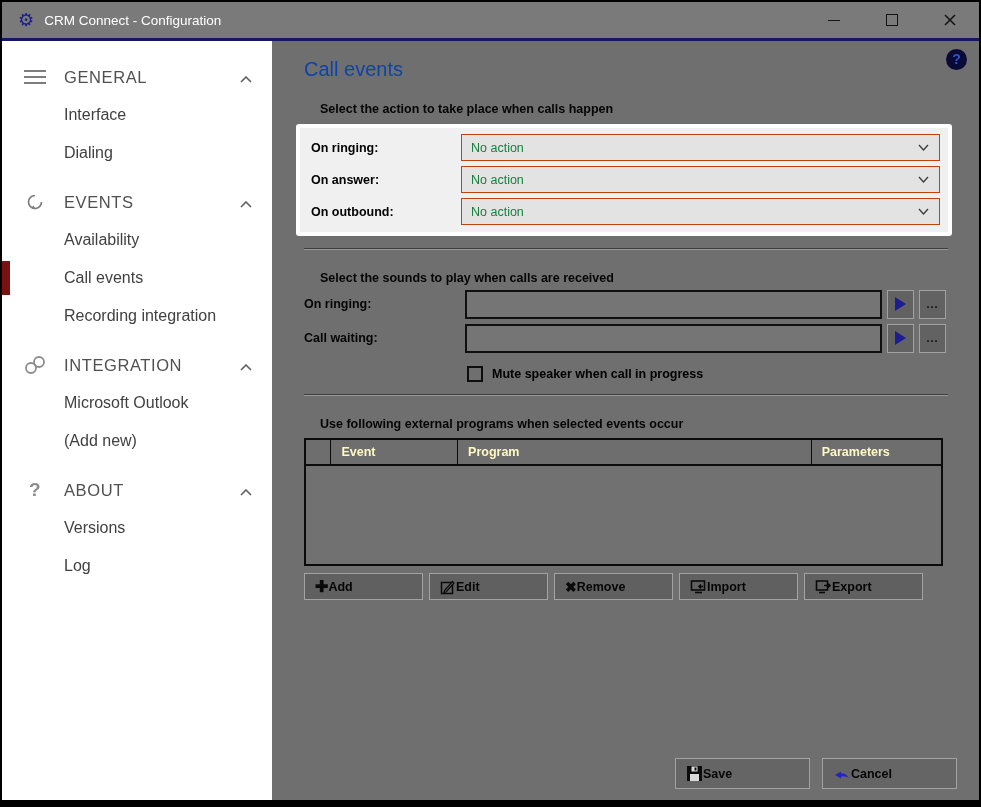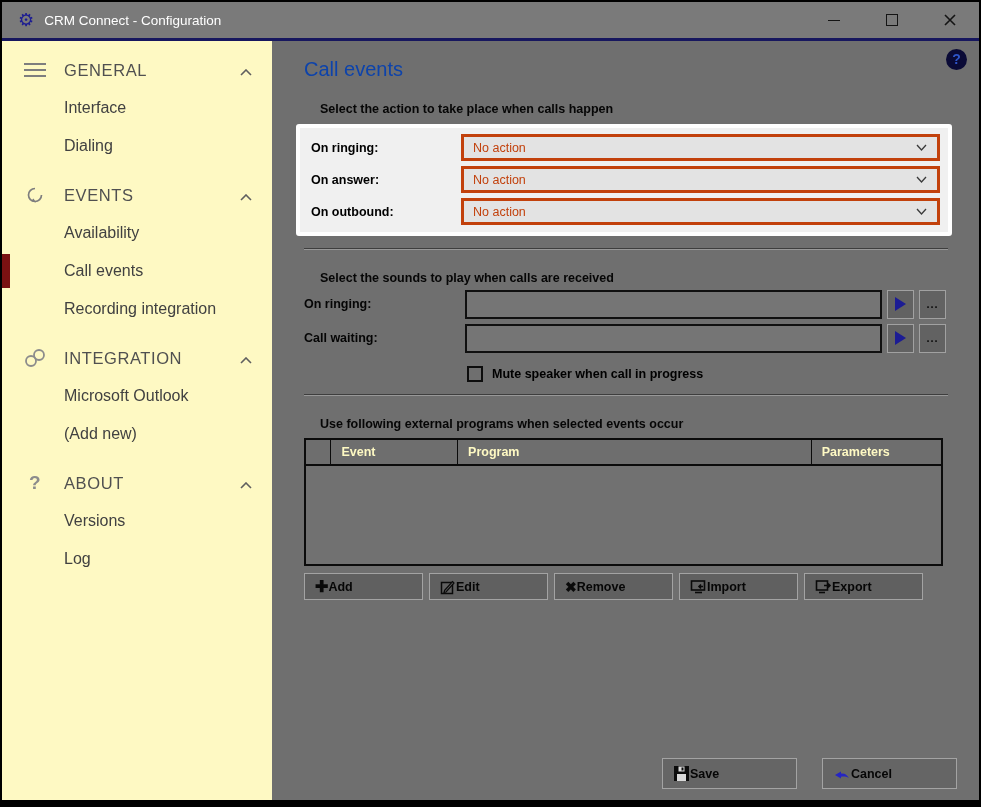--- a/index.html
+++ b/index.html
@@ -23,21 +23,21 @@
   .gear-glyph { color:#1d1d92; font-size:18px; line-height:1; margin-right:10px; }
   .title-text { font-size:13.5px; color:#ffffff; }
   .win-controls { margin-left:auto; display:flex; align-items:center; height:100%; }
   .win-btn { width:58px; height:100%; display:flex; align-items:center; justify-content:center; }
   .min-shape { width:12px; height:0; border-top:1.6px solid #141414; }
   .max-shape { width:12px; height:12px; border:1.6px solid #141414; }
   .accent-line { flex:0 0 3px; background:#17175e; }
   
   .content-row { flex:1; display:flex; min-height:0; }
   
-  .sidebar { flex:0 0 270px; background:#fef9c3; padding-top:10px; }
+  .sidebar { flex:0 0 270px; background:#ffffff; padding-top:17px; }
   .side-section { margin-top:11px; }
   .side-section:first-child { margin-top:0; }
   .side-header {
     height:38px; display:flex; align-items:center;
     padding:0 20px; color:#505050; font-size:16.5px; letter-spacing:0.6px;
     cursor:default;
   }
   .side-header .hicon { width:26px; margin-right:16px; display:flex; align-items:center; justify-content:center; color:#848484; }
   .side-header .chev { margin-left:auto; }
   .side-item {
@@ -63,23 +63,23 @@
   
   .highlight-panel {
     margin:8px 0 0 24px; width:656px;
     background:#f0f0f0; border:4px solid #ffffff; border-radius:3px;
     padding:6px 8px 7px 8px;
   }
   .hrow { display:flex; align-items:center; height:27px; margin-top:5px; }
   .hrow:first-child { margin-top:0; }
   .hrow label { width:153px; font-weight:700; font-size:12.5px; color:#000; padding-left:3px; }
   .combo {
-    flex:1; height:27px; background:#e3e3e3; border:3px solid #c2410c;
+    flex:1; height:27px; background:#e3e3e3; border:1px solid #c2410c;
     display:flex; align-items:center; padding:0 10px 0 9px;
-    font-size:12.5px; color:#c2410c; cursor:default;
+    font-size:12.5px; color:#15803d; cursor:default;
   }
   .combo .cchev { margin-left:auto; display:flex; }
   
   .divider { height:2px; margin:12px 31px 0 32px; border-top:1px solid #3e3e3e; border-bottom:1px solid #989898; }
   
   .form-row { display:flex; align-items:center; margin:4px 31px 0 32px; height:30px; }
   .form-row:first-of-type { margin-top:10px; }
   .form-row label { width:161px; font-weight:700; font-size:12.5px; color:#050505; }
   .sound-field { width:417px; height:29px; background:#757575; border:2px solid #101010; font-size:12.5px; color:#0a0a0a; padding:0 6px; display:flex; align-items:center; }
   .icon-btn {
@@ -106,21 +106,21 @@
   .btn-row { display:flex; margin:7px 0 0 32px; gap:6px; }
   .tool-btn {
     width:119px; height:27px;
     background:#606060; border:1px solid #a3a3a3;
     display:flex; align-items:center;
     font-weight:700; font-size:12.5px; color:#060606;
   }
   .tool-btn .bicon { margin-left:10px; display:flex; align-items:center; }
   .tool-btn .blabel { flex:1; text-align:left; padding-right:12px; }
   
-  .footer { position:absolute; bottom:11px; right:22px; display:flex; gap:25px; }
+  .footer { position:absolute; bottom:11px; right:22px; display:flex; gap:12px; }
   .footer .tool-btn { width:135px; height:31px; background:#656565; }
   .x-glyph { font-weight:900; font-size:14px; color:#0a0a0a; line-height:1; }
   .plus-glyph { font-weight:900; font-size:16px; color:#0a0a0a; line-height:1; }
 </style>
 </head>
 <body>
 
 <div class="window">
 
   <div class="titlebar">

